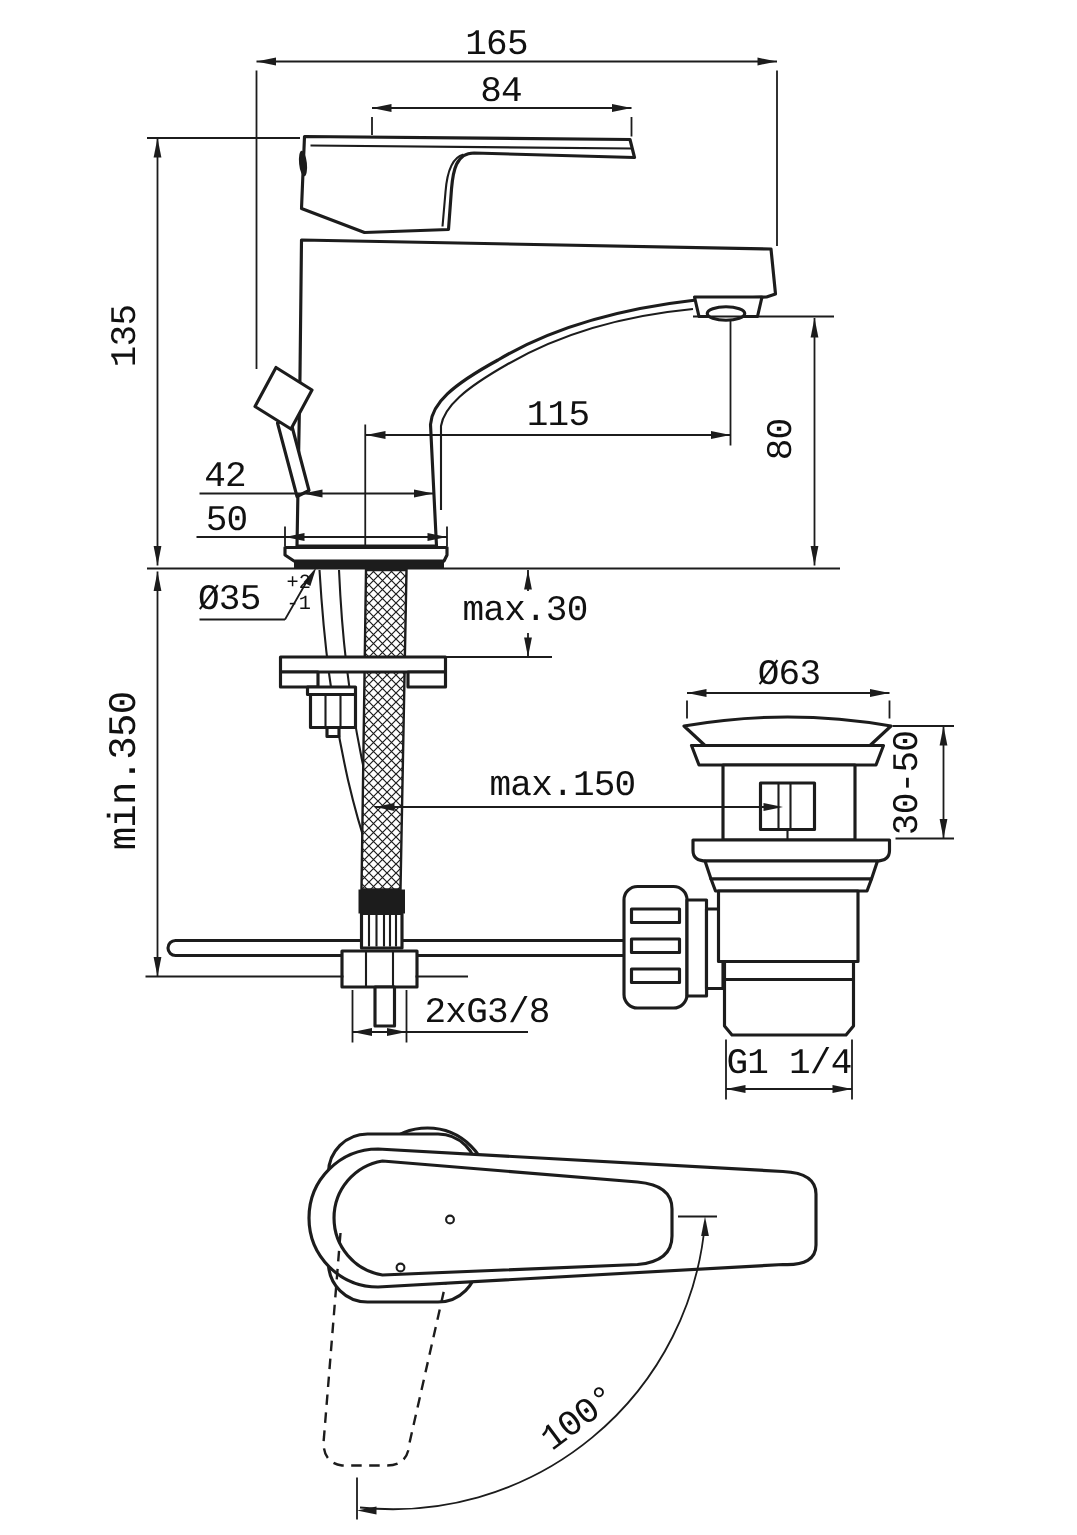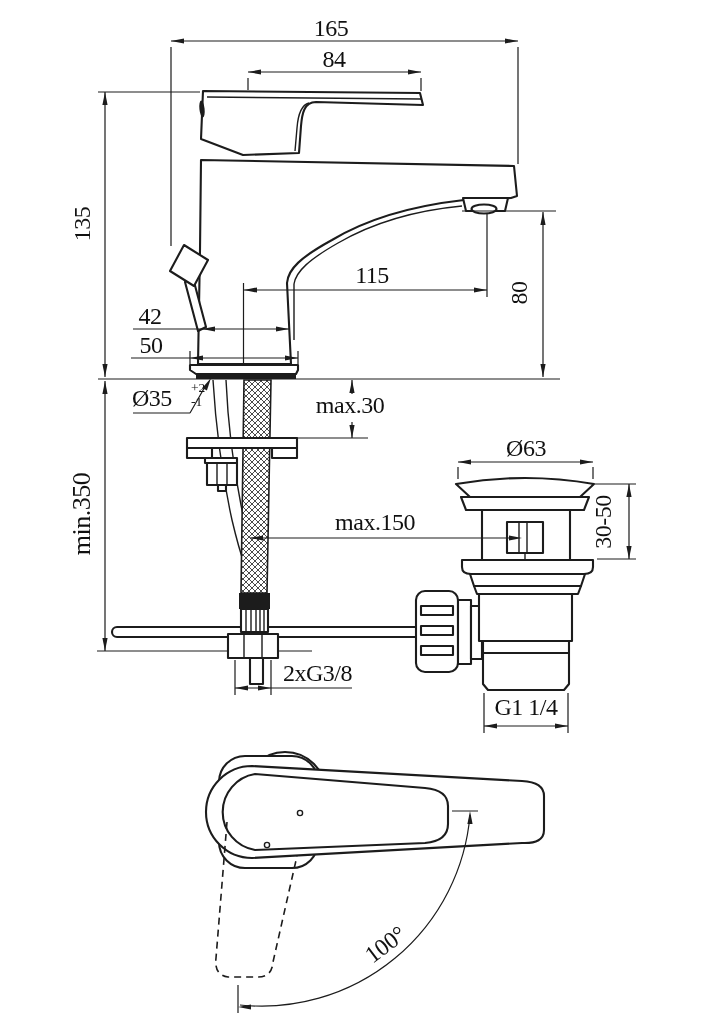--- a/index.html
+++ b/index.html
@@ -1,17 +1,17 @@
 <!DOCTYPE html>
 <html><head>
 <meta charset="utf-8">
 <style>
   html,body{margin:0;padding:0;background:#fff;}
   #stage{position:relative;width:718px;height:1023px;background:#fff;overflow:hidden;
-         font-family:Liberation Serif, serif;}
+         font-family:Liberation Mono, monospace;}
   svg{position:absolute;left:0;top:0;}
   .outline{fill:#fff;stroke:#1c1c1c;stroke-width:2.1;stroke-linejoin:round;}
   .outline-thin{fill:none;stroke:#1c1c1c;stroke-width:1.4;}
   .dark{fill:#1c1c1c;stroke:none;}
   .dim{stroke:#1c1c1c;stroke-width:1.2;fill:none;}
   .arrow{fill:#1c1c1c;stroke:none;}
   .dimtext{fill:#111;font-size:24px;letter-spacing:-0.5px;}
   .dimtext.small{font-size:13.5px;letter-spacing:0;}
   .dimtext.big{font-size:26px;}
   .mid{text-anchor:middle;}

